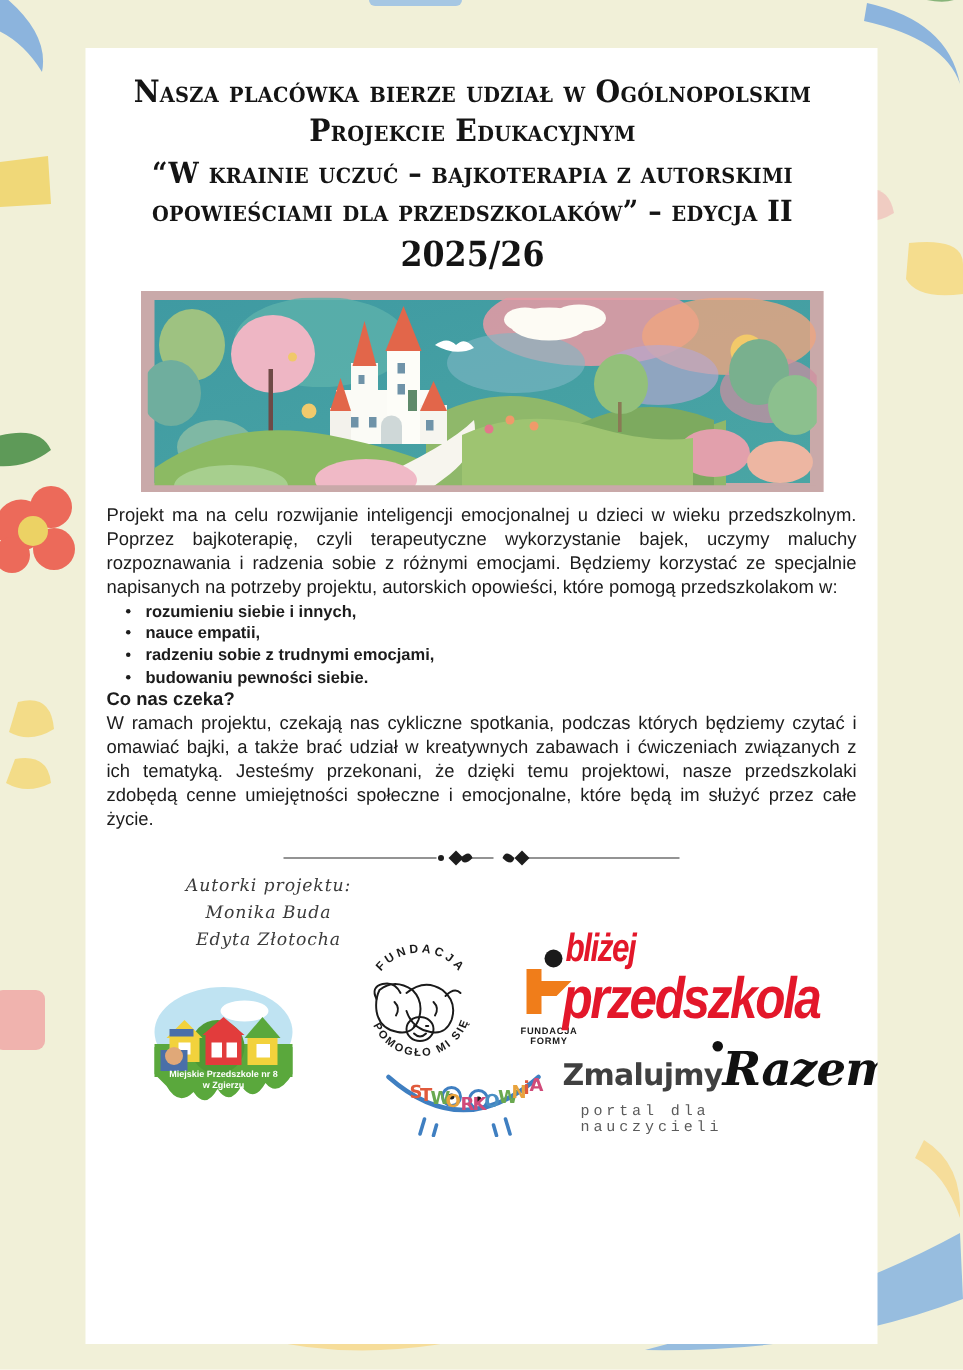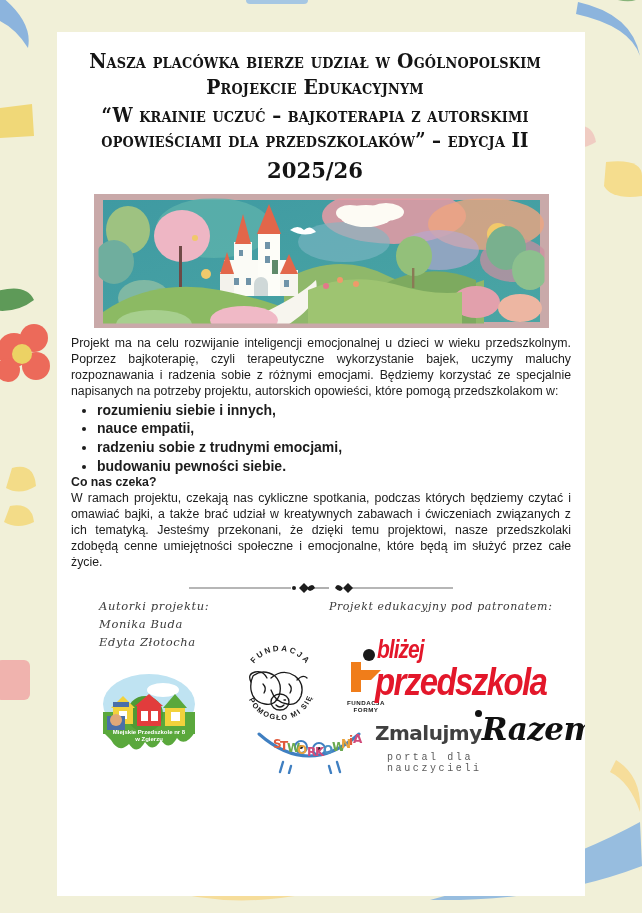--- a/index.html
+++ b/index.html
@@ -40,38 +40,38 @@
   
   .body-copy{padding:8px 14px 0 14px;color:#1c1c1c;}
   .h-bold{font-size:12.3px;font-weight:700;line-height:1.3;margin:0;}
   .para{
     font-size:12.3px;line-height:1.30;text-align:justify;
     text-align-last:left;margin:0;
     -webkit-hyphens:none;hyphens:none;
   }
   ul.bullets{margin:1px 0 0 0;padding-left:26px;}
   ul.bullets li{
-    font-size:14px;font-weight:700;line-height:1.33;
+    font-size:11px;font-weight:700;line-height:1.33;
     list-style:disc;
   }
 
   
   .divider{
     margin:9px auto 0 auto;width:268px;height:16px;display:block;
   }
 
   
   .credits{position:relative;height:46px;margin-top:2px;}
   .script{
     font-family:"DejaVu Serif",serif;
     font-style:italic;color:#3b3b3b;
     letter-spacing:.6px;
   }
   .authors{
-    position:absolute;left:42px;top:0;text-align:left;
+    position:absolute;left:42px;top:0;text-align:center;
     font-size:11.5px;line-height:1.55;width:160px;
   }
   .patron{
     position:absolute;left:272px;top:2px;
     font-size:11px;white-space:nowrap;
   }
 
   
   .logos{position:relative;height:150px;}
   .logo{position:absolute;}
@@ -282,21 +282,20 @@
     <path d="M 156 8 l 5 -5 l 5 5 l -5 5 Z" fill="#1d1d1d"></path>
     <circle cx="161" cy="8" r="2" fill="#1d1d1d"></circle>
   </svg>
 
   <div class="credits">
     <div class="authors script">
       <div>Autorki projektu:</div>
       <div>Monika Buda</div>
       <div>Edyta Złotocha</div>
     </div>
-    <div class="patron script">Projekt edukacyjny pod patronatem:</div>
   </div>
 
   <div class="logos">
 
     <div class="logo" id="logo-przedszkole">
       <svg viewBox="0 0 120 95" width="120" height="95">
         <ellipse cx="60" cy="36" rx="46" ry="30" fill="#bfe3f2"></ellipse>
         <ellipse cx="74" cy="22" rx="16" ry="7" fill="#ffffff"></ellipse>
         <path d="M 14 46 q 46 14 92 0 l 0 18 q -10 16 -18 6 q -8 14 -16 2 q -8 14 -16 2 q -8 14 -16 2 q -10 10 -18 -4 l -8 -8 Z" fill="#5aa83c"></path>
         <rect x="14" y="44" width="92" height="22" fill="#5aa83c"></rect>

